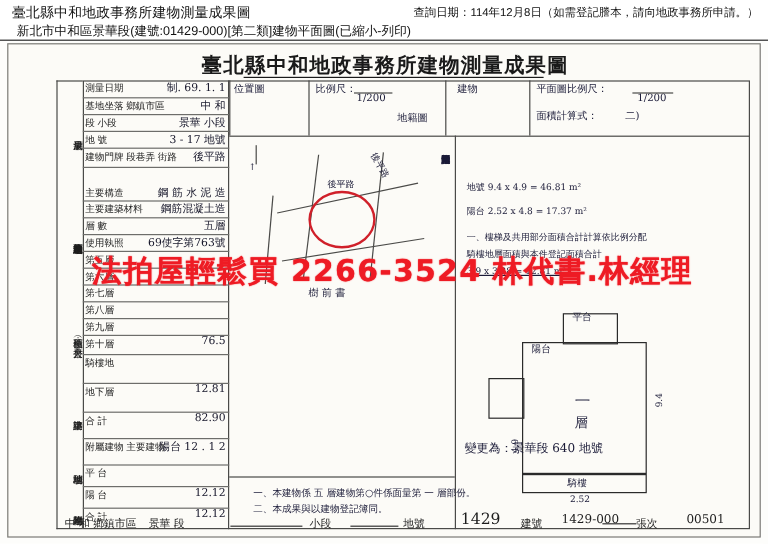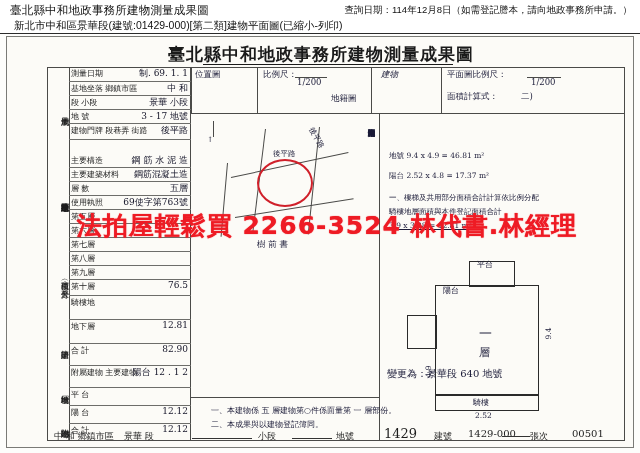--- a/index.html
+++ b/index.html
@@ -356,21 +356,21 @@
       <div class="dv-line" style="left:0;top:0;width:1px;height:46px;"></div>
       <div class="dv-line" style="left:66px;top:0;width:1px;height:46px;"></div>
       <div class="dv-line" style="left:180px;top:0;width:1px;height:46px;"></div>
       <div class="dv-line" style="left:250px;top:0;width:1px;height:46px;"></div>
 
       <div class="note" style="left:4px;top:2px;">位置圖</div>
       <div class="note" style="left:72px;top:2px;">比例尺：</div>
       <div class="note ink" style="left:106px;top:10px;">1/200</div>
       <div class="dv-line" style="left:104px;top:10px;width:32px;height:1px;"></div>
       <div class="note" style="left:140px;top:2px;margin-top:24px;">地籍圖</div>
-      <div class="note" style="left:190px;top:2px;font-style:italic;">建物</div>
+      <div class="note" style="left:190px;top:2px;">建物</div>
       <div class="note" style="left:256px;top:2px;">平面圖比例尺：</div>
       <div class="note ink" style="left:340px;top:10px;">1/200</div>
       <div class="dv-line" style="left:336px;top:10px;width:34px;height:1px;"></div>
       <div class="note" style="left:256px;top:24px;">面積計算式：</div>
       <div class="note ink" style="left:330px;top:24px;">二)</div>
 
       <div class="dv-line" style="left:188px;top:46px;width:1px;height:328px;"></div>
 
       <div class="dv-line" style="left:22px;top:54px;width:1px;height:16px;"></div>
       <div class="note sm" style="left:16px;top:68px;">↑</div>

